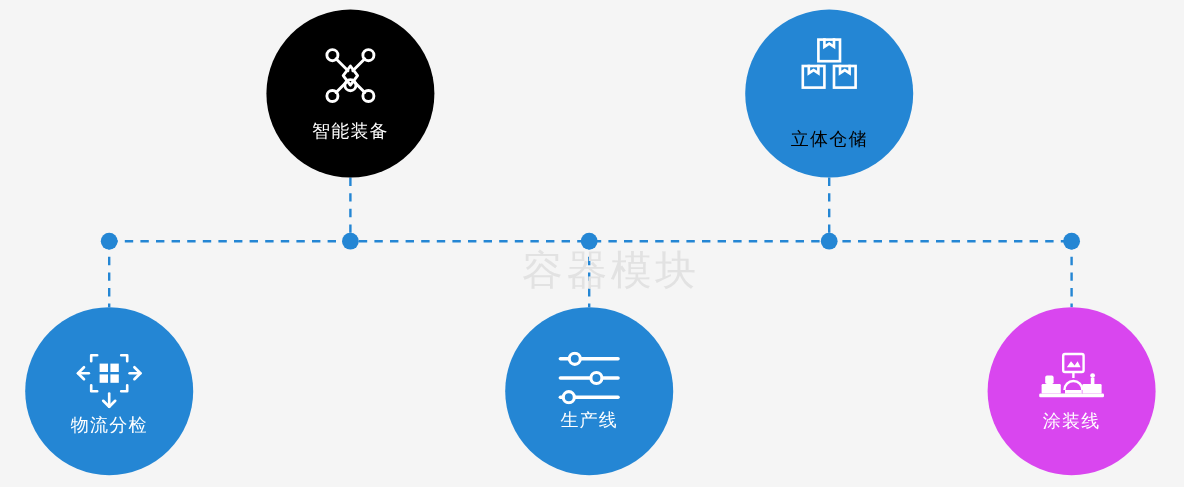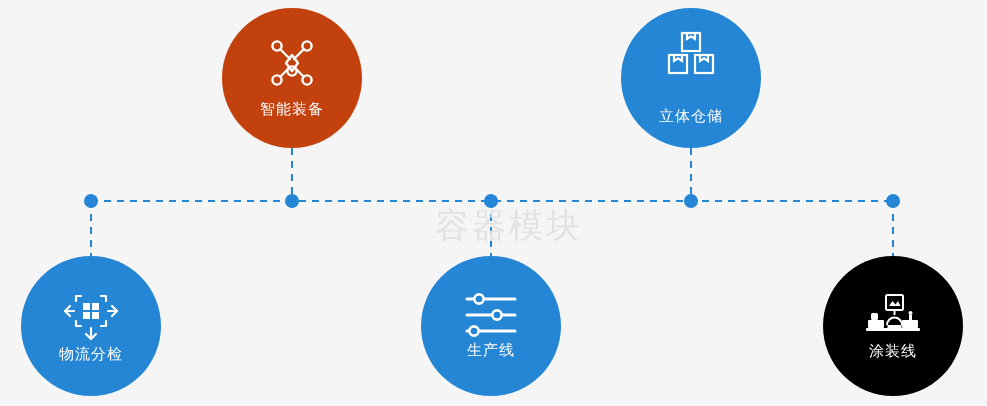--- a/index.html
+++ b/index.html
@@ -82,21 +82,21 @@
         <circle cx="691" cy="201" r="7" fill="#2486d4"></circle>
         <circle cx="893" cy="201" r="7" fill="#2486d4"></circle>
       </g>
   </svg>
 
   <div class="layer" id="watermark-layer">
     <div class="watermark-text" id="watermark" style="left: 435px; top: 203px; color: rgb(226, 226, 226);">容器模块</div>
   </div>
 
   <div class="layer" id="nodes-layer">
-      <div class="node-circle" style="left: 222px; top: 8px; width: 140px; height: 140px; background: #c2410c;">
+      <div class="node-circle" style="left: 222px; top: 8px; width: 140px; height: 140px; background: #000000;">
         <span class="node-icon">
     <svg width="52" height="52" viewBox="0 0 52 52" fill="none" stroke="#ffffff" stroke-width="2.4" stroke-linecap="round" stroke-linejoin="round">
       <line x1="14" y1="12" x2="24" y2="22"></line>
       <line x1="38" y1="12" x2="28" y2="22"></line>
       <line x1="24" y1="30" x2="14" y2="40"></line>
       <line x1="28" y1="30" x2="38" y2="40"></line>
       <path d="M26 18 L32 26 L26 34 L20 26 Z"></path>
       <circle cx="11" cy="9" r="4.6"></circle>
       <circle cx="41" cy="9" r="4.6"></circle>
       <circle cx="11" cy="43" r="4.6"></circle>
@@ -108,21 +108,21 @@
       <div class="node-circle" style="left: 621px; top: 8px; width: 140px; height: 140px; background: rgb(36, 134, 212);">
         <span class="node-icon">
     <svg width="52" height="50" viewBox="0 0 52 50" fill="none" stroke="#ffffff" stroke-width="2.2" stroke-linecap="square">
       <rect x="17" y="3" width="18" height="18"></rect>
       <path d="M22 3 v6 l4 -2.6 l4 2.6 V3"></path>
       <rect x="4" y="25" width="18" height="18"></rect>
       <path d="M9 25 v6 l4 -2.6 l4 2.6 V25"></path>
       <rect x="30" y="25" width="18" height="18"></rect>
       <path d="M35 25 v6 l4 -2.6 l4 2.6 V25"></path>
     </svg></span>
-        <div class="node-label" style="margin-top: 27px; color: #ffffff;">立体仓储</div>
+        <div class="node-label" style="margin-top: 27px; color: #000000;">立体仓储</div>
       </div>
       <div class="node-circle" style="left: 421px; top: 256px; width: 140px; height: 140px; background: rgb(36, 134, 212);">
         <span class="node-icon">
     <svg width="54" height="44" viewBox="0 0 54 44" fill="none" stroke="#ffffff" stroke-width="3" stroke-linecap="round">
       <line x1="3" y1="6" x2="51" y2="6"></line>
       <line x1="3" y1="22" x2="51" y2="22"></line>
       <line x1="3" y1="38" x2="51" y2="38"></line>
       <circle cx="15" cy="6" r="4.6" fill="#2486d4" stroke-width="2.6"></circle>
       <circle cx="33" cy="22" r="4.6" fill="#2486d4" stroke-width="2.6"></circle>
       <circle cx="10" cy="38" r="4.6" fill="#2486d4" stroke-width="2.6"></circle>
@@ -145,21 +145,21 @@
       </g>
       <line x1="11" y1="22" x2="2" y2="22"></line>
       <path d="M7 17 L2 22 L7 27"></path>
       <line x1="45" y1="22" x2="54" y2="22"></line>
       <path d="M49 17 L54 22 L49 27"></path>
       <line x1="28" y1="39" x2="28" y2="50"></line>
       <path d="M23 45 L28 50 L33 45"></path>
     </svg></span>
         <div class="node-label" style="margin-top: 4px; color: rgb(255, 255, 255);">物流分检</div>
       </div>
-      <div class="node-circle" style="left: 823px; top: 256px; width: 140px; height: 140px; background: #000000; font-family: Liberation Serif, serif;">
+      <div class="node-circle" style="left: 823px; top: 256px; width: 140px; height: 140px; background: #d946ef; font-family: Liberation Serif, serif;">
         <span class="node-icon">
     <svg width="58" height="46" viewBox="0 0 58 46" fill="none" stroke="none">
       <g fill="#ffffff">
         <rect x="2" y="36" width="54" height="3" rx="1"></rect>
         <rect x="4" y="28" width="16" height="8" rx="1"></rect>
         <rect x="38" y="28" width="16" height="8" rx="1"></rect>
         <rect x="7" y="21" width="7" height="7" rx="1.5"></rect>
         <rect x="45" y="23" width="3" height="6"></rect>
         <circle cx="46.5" cy="21" r="2"></circle>
       </g>

